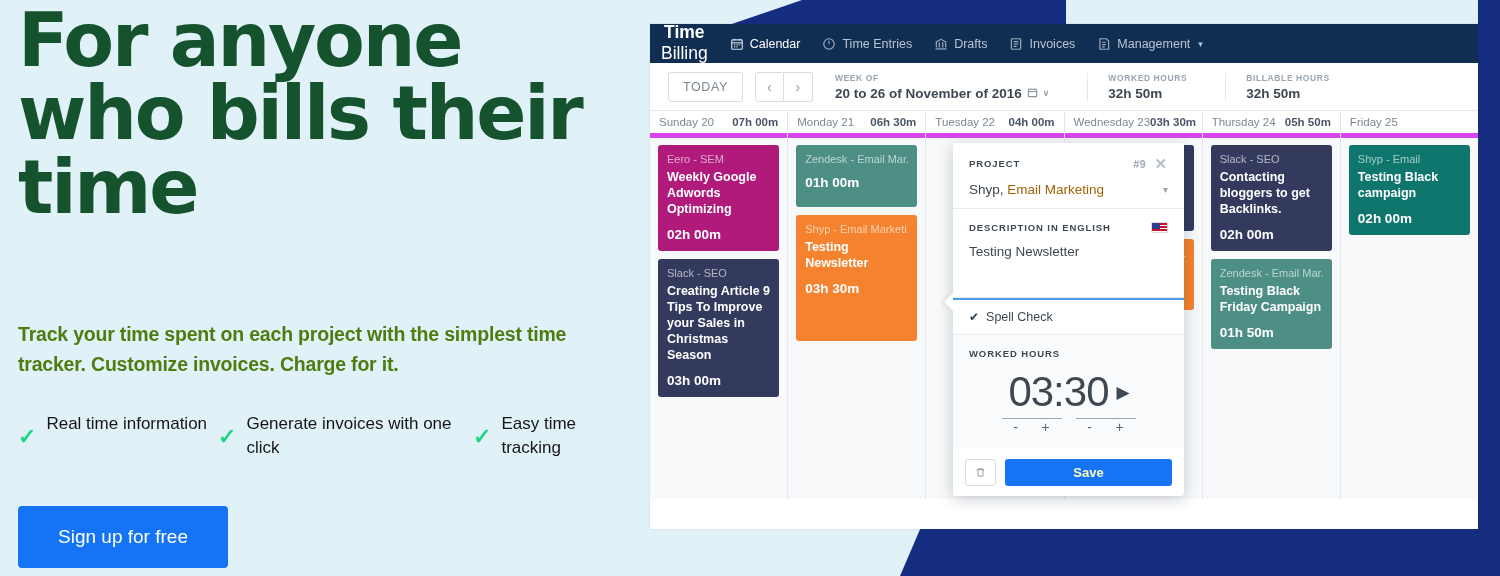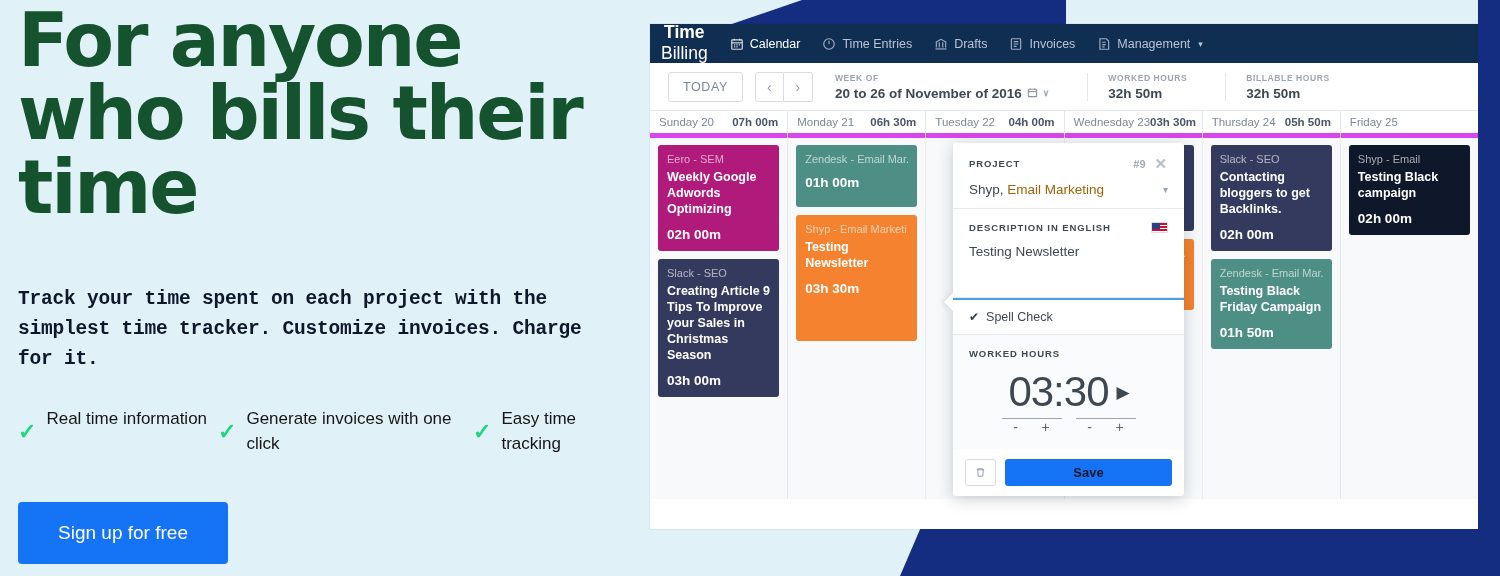--- a/index.html
+++ b/index.html
@@ -30,23 +30,23 @@
   }
 
   
   .hero { position: absolute; left: 18px; top: 0; width: 620px; z-index: 3; }
   .hero h1 {
     font-size: 74px; line-height: 0.99; font-weight: 700;
     letter-spacing: -2.2px; color: #14532d; margin-top: 4px;
     font-family: "DejaVu Sans", sans-serif;
   }
   .hero .sub {
-    margin-top: 60px; font-size: 19.5px; font-weight: 700; line-height: 1.55;
-    color: #0f172a; width: 600px; letter-spacing: -0.2px;
-    font-family: Liberation Mono, monospace;
+    margin-top: 95px; font-size: 19.5px; font-weight: 700; line-height: 1.55;
+    color: #4d7c0f; width: 600px; letter-spacing: -0.2px;
+    font-family: Liberation Sans, sans-serif;
   }
   .features { display: flex; margin-top: 33px; }
   .feat { display: flex; align-items: flex-start; }
   .feat:nth-child(1) { width: 200px; }
   .feat:nth-child(2) { width: 255px; }
   .feat:nth-child(3) { width: 160px; }
   .check {
     color: #1ed682; font-size: 22px; font-weight: 700; line-height: 1;
     margin-top: 14px; margin-right: 10px; flex: 0 0 auto;
   }
@@ -183,21 +183,21 @@
   .stepgrp { border-top: 1px solid #9aa5b1; width: 60px; display: flex; justify-content: space-around; padding-top: 1px; }
   .stepgrp span { font-size: 14px; color: #5a6775; cursor: pointer; line-height: 1.1; }
   .pp-foot { padding: 10px 12px; display: flex; align-items: center; gap: 9px; }
   .trash-btn {
     width: 31px; height: 27px; border: 1px solid #d8dde2; border-radius: 3px;
     background: #fff; color: #8b97a3; font-size: 12px; cursor: pointer;
     display: flex; align-items: center; justify-content: center;
   }
   .save-btn {
     flex: 1; height: 27px; background: #1574f5; border: none; border-radius: 3px;
-    color: #0f172a; font-size: 13px; font-weight: 700; cursor: pointer;
+    color: #fef9c3; font-size: 13px; font-weight: 700; cursor: pointer;
     font-family: "Liberation Sans", sans-serif;
   }
 </style>
 </head>
 <body>
 
 <div id="stage">
 
   <div class="navy-top"></div>
   <div class="navy-right"></div>
@@ -406,21 +406,21 @@
               <div class="dur">01h 50m</div>
             </div>
           </div>
         </div>
         <div class="daycol">
           <div class="dayhead">
             <span class="dayname">Friday 25</span>
             <span class="daytotal"></span>
           </div>
           <div class="daybody">
-            <div class="ev" style="background: #0f172a; min-height: 86px;">
+            <div class="ev" style="background: #0f766e; min-height: 86px;">
               <div class="proj">Shyp - Email</div>
               <div class="desc">Testing Black campaign</div>
               <div class="dur">02h 00m</div>
             </div>
           </div>
         </div>
       </div>
 
     <div class="popup">
       <div class="arrow"></div>

